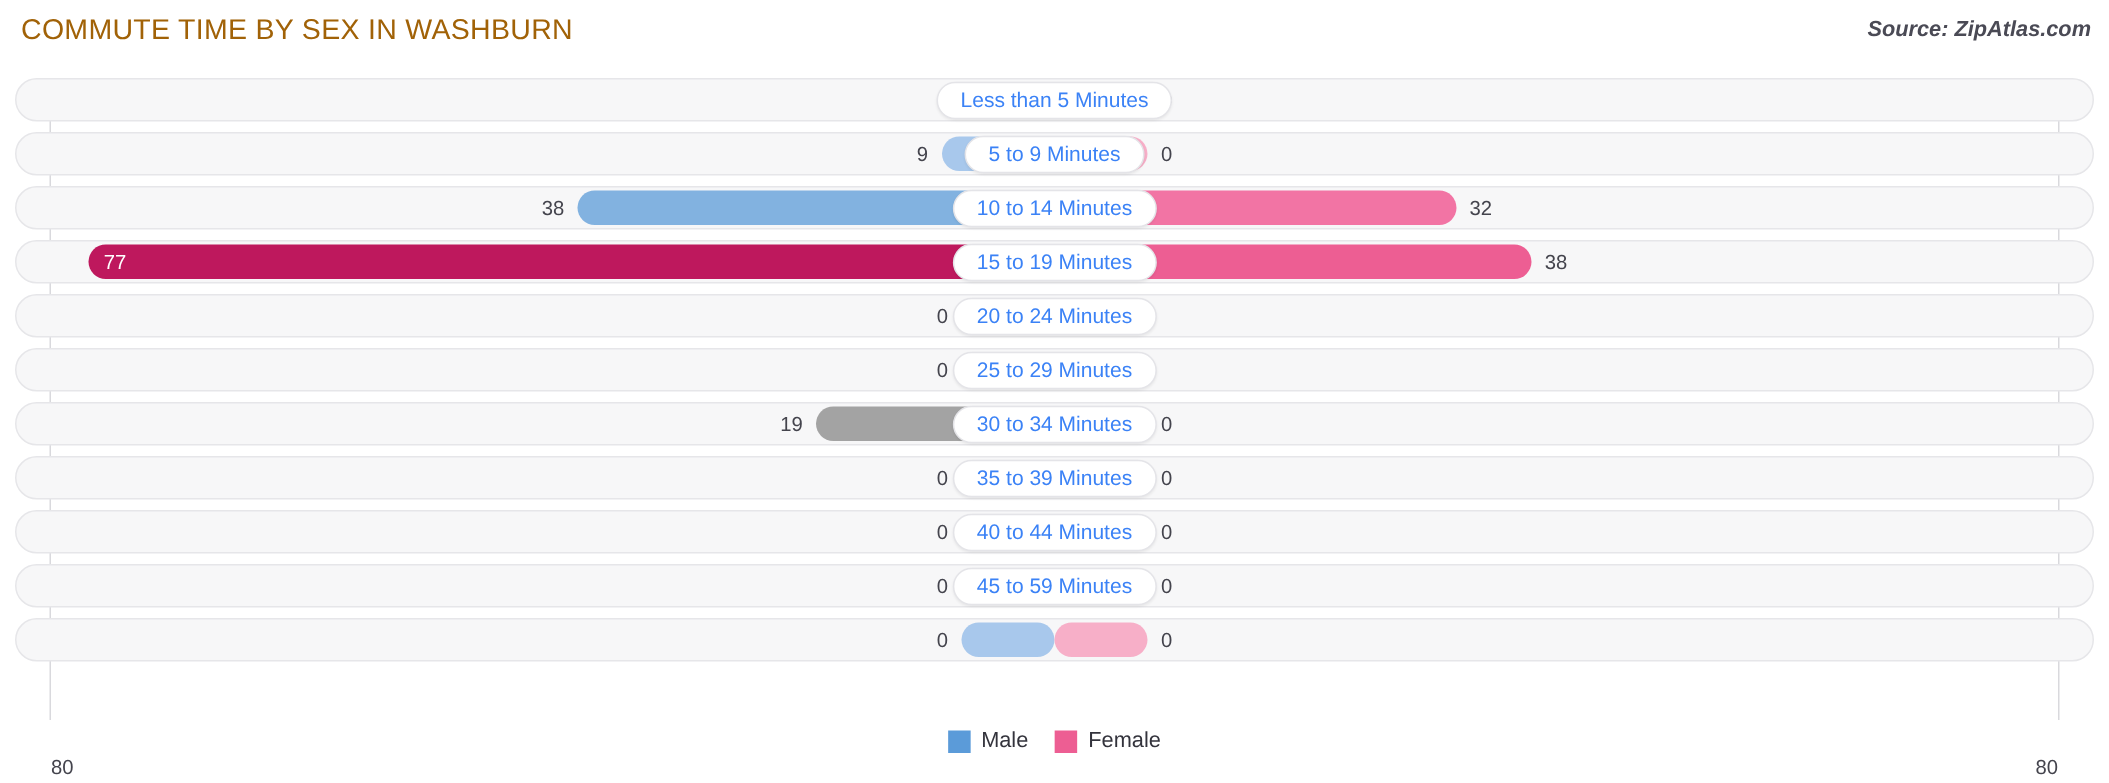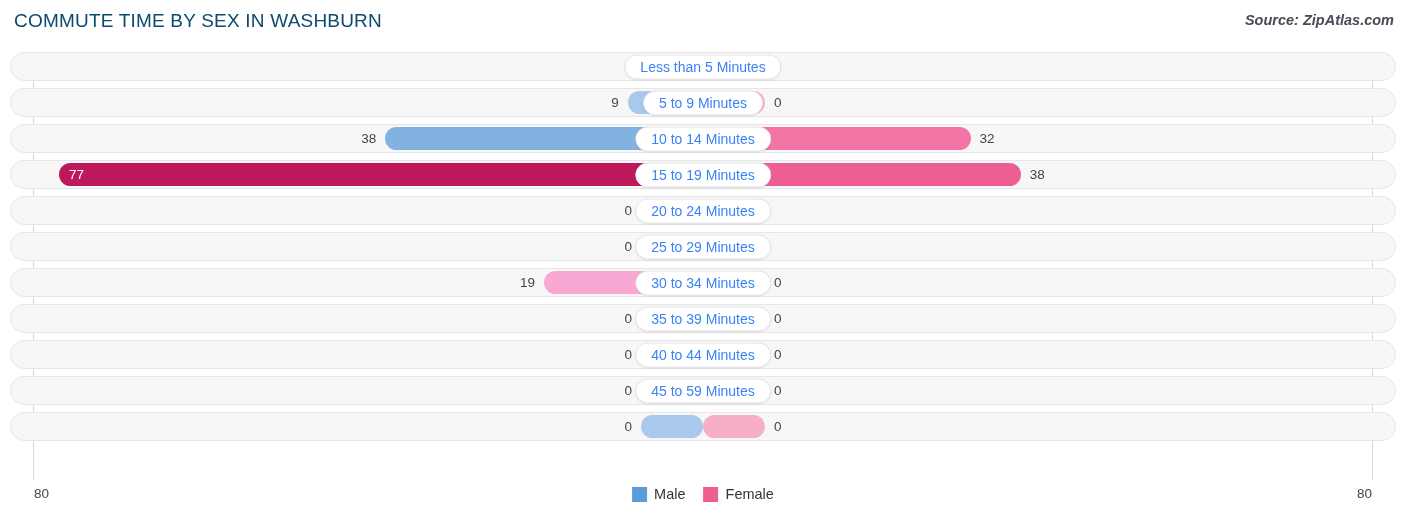--- a/index.html
+++ b/index.html
@@ -27,21 +27,21 @@
     top: 0; left: 0; right: 0;
     height: 44px;
   }
   .chart-title {
     position: absolute;
     left: 14px;
     top: 10px;
     font-size: 19px;
     font-weight: 400;
     letter-spacing: .2px;
-    color: #0c4a6e;
+    color: #a16207;
     white-space: nowrap;
   }
   .source-note {
     position: absolute;
     right: 12px;
     top: 12px;
     font-size: 14.5px;
     font-style: italic;
     font-weight: bold;
     color: #4a4a55;
@@ -143,21 +143,21 @@
   
   .footer {
     position: absolute;
     left: 10px;
     right: 10px;
     top: 484px;
     height: 30px;
   }
   .tick {
     position: absolute;
-    top: 2px;
+    top: 20px;
     font-size: 13.5px;
     color: #44444d;
   }
   .tick.left  { left: 24px; }
   .tick.right { right: 24px; }
 
   .legend {
     position: absolute;
     left: 50%;
     top: 2px;
@@ -263,21 +263,21 @@
       <div class="row">
         <div class="bar-wrap male" style="left: 0px; right: 50%;">
           <div class="bar male" style="width: 62px; background: rgb(168, 200, 236);">
             <span class="val male-val">0</span>
           </div>
         </div>
         <div class="cat-pill">25 to 29 Minutes</div>
       </div>
       <div class="row">
         <div class="bar-wrap male" style="left: 0px; right: 50%;">
-          <div class="bar male" style="width: 158.887px; background: #f9a8d4;">
+          <div class="bar male" style="width: 158.887px; background: #a3a3a3;">
             <span class="val male-val">19</span>
           </div>
         </div>
         <div class="bar-wrap female" style="left: 50%; right: 0px;">
           <div class="bar female" style="width: 62px; background: rgb(247, 175, 200);">
             <span class="val female-val">0</span>
           </div>
         </div>
         <div class="cat-pill">30 to 34 Minutes</div>
       </div>

